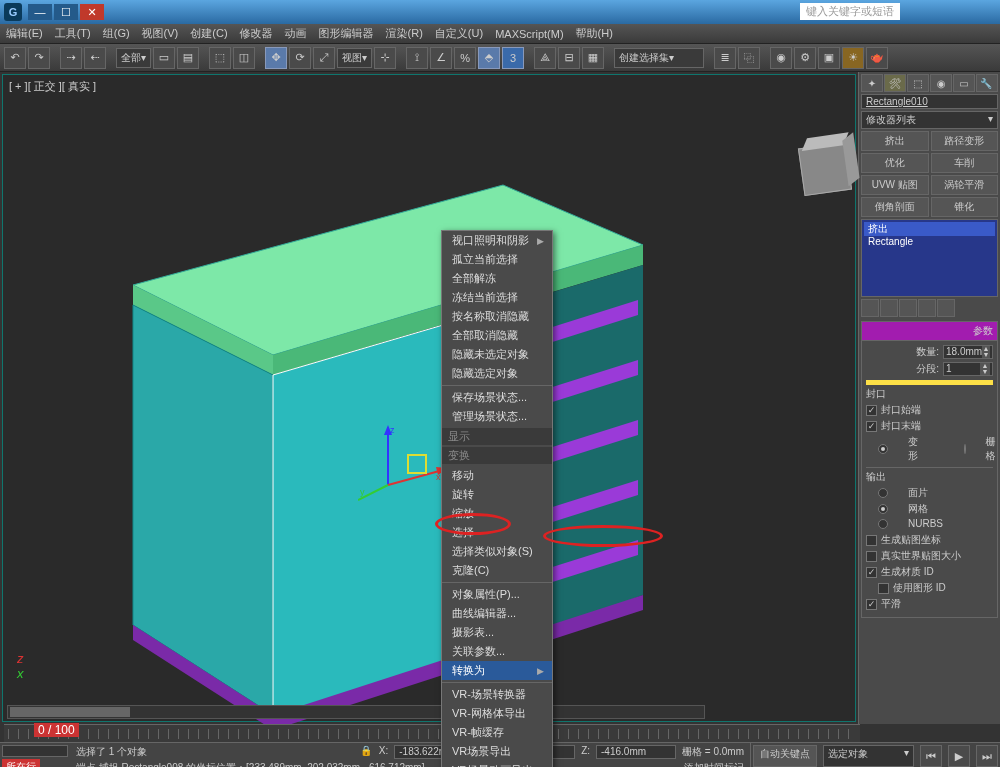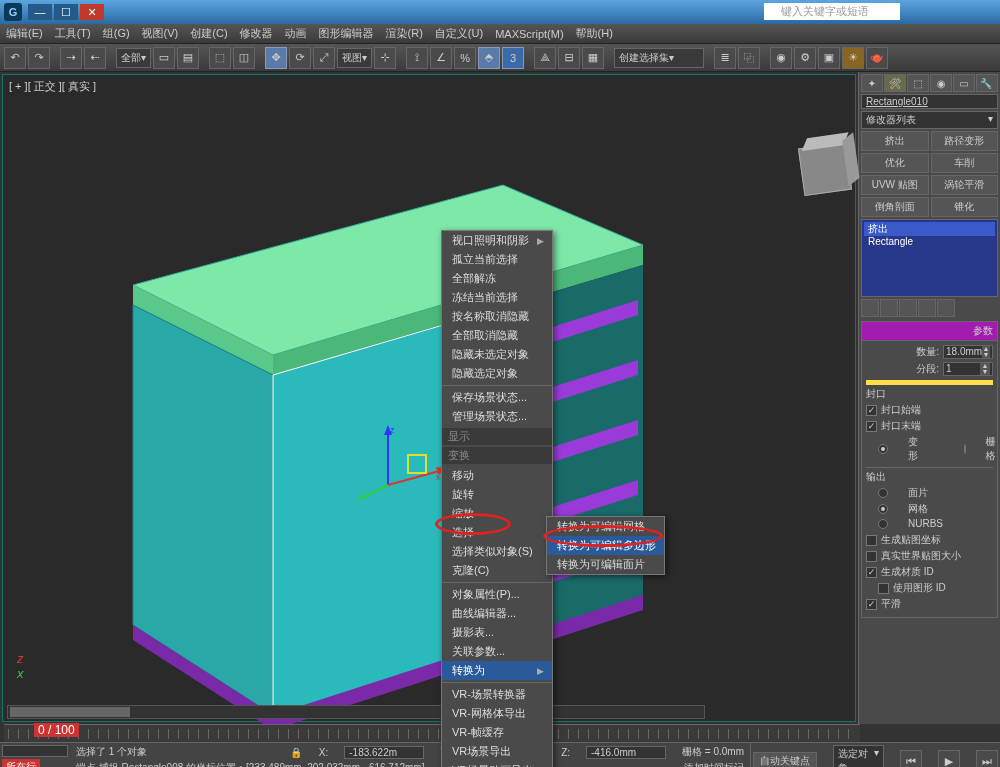--- a/index.html
+++ b/index.html
@@ -19,21 +19,21 @@
   display: flex;
   align-items: center;
   padding: 0 4px;
   color: #fff;
 }
 .titlebar .logo { width: 18px; height: 18px; background: #0a3a5a; border-radius: 3px; margin-right: 6px; display:flex;align-items:center;justify-content:center;color:#9cf;font-weight:bold;}
 .titlebar .title { flex: 1; text-align: center; font-size: 12px; }
 .titlebar .winbtns { display: flex; gap: 2px; }
 .titlebar .winbtn { width: 24px; height: 16px; background: #245a8a; display:flex;align-items:center;justify-content:center;color:#fff;font-size:11px;}
 .titlebar .winbtn.close { background: #c0392b; }
-.searchbox { position:absolute; right: 100px; top:3px; background:#fff; color:#999; font-size:11px; padding:1px 17px; width: 136px;}
+.searchbox { position:absolute; right: 100px; top:3px; background:#fff; color:#999; font-size:11px; padding:1px 6px; width: 100px;}
 .menubar {
   height: 20px;
   background: linear-gradient(#555, #3a3a3a);
   display: flex;
   align-items: center;
   padding: 0 6px;
   gap: 12px;
   font-size: 11px;
   border-bottom: 1px solid #222;
 }
@@ -122,21 +122,21 @@
 .radio { display:flex; align-items:center; gap:20px; margin-bottom:2px; margin-left:12px;}
 .radio .dot { width:10px; height:10px; border-radius:50%; border:1px solid #777; background:#333;}
 .radio .dot.on::after{content:"";display:block;width:4px;height:4px;background:#ccc;border-radius:50%;margin:2px;}
 .timeline { height: 18px; background:#3a3a3a; border-top:1px solid #666; position:relative; margin: 0 140px 0 4px;}
 .timeline .marker { position:absolute; left:30px; top:-2px; background:#c33; color:#fff; font-size:12px; padding:0 4px;}
 .timeline .ruler { position:absolute; left:4px; top:4px; right:4px; height:10px; background:repeating-linear-gradient(90deg,#666 0,#666 1px,transparent 1px,transparent 10px);}
 .status { height: 46px; background:#444; border-top:1px solid #666; display:flex; font-size:10px;}
 .status .left { width:70px; padding:2px;}
 .status .redblock{background:#c33;color:#fff;padding:1px 4px;margin-top:2px;display:inline-block;}
 .status .mid { flex:1; padding:2px 6px;}
-.status .line { display:flex; align-items:center; gap:16px; margin-bottom:2px;}
+.status .line { display:flex; gap:6px; margin-bottom:2px;}
 .status .coord { background:#333; border:1px solid #666; padding:0 4px; width:80px;}
 .status .right { width:250px; padding:2px; border-left:1px solid #666;}
 .slider-h { position:absolute; bottom:2px; left:4px; right:150px; height:14px; background:#333; border:1px solid #555;}
 .slider-h .thumb { position:absolute; left:2px; top:1px; width:120px; height:10px; background:#666;}
 </style>
 </head>
 <body>
 
 <div class="titlebar">
   <div class="logo">G</div>
@@ -327,31 +327,20 @@
         <div class="item">
           <span>VR-帧缓存</span>
         </div>
         <div class="item">
           <span>VR场景导出</span>
         </div>
         <div class="item">
           <span>VR场景动画导出</span>
         </div>
       </div>
-    <div class="ctxmenu" id="ctx-sub" style="left:543px; top:441px;">
-        <div class="item">
-          <span>转换为可编辑网格</span>
-        </div>
-        <div class="item hl">
-          <span>转换为可编辑多边形</span>
-        </div>
-        <div class="item">
-          <span>转换为可编辑面片</span>
-        </div>
-      </div>
 
     <div class="redcircle" style="left:432px; top:438px; width:76px; height:22px;"></div>
     <div class="redcircle" style="left:540px; top:450px; width:120px; height:22px;"></div>
 
     <div class="slider-h">
         <div class="thumb"></div>
       </div>
   </div>
 
   <div class="panel">

